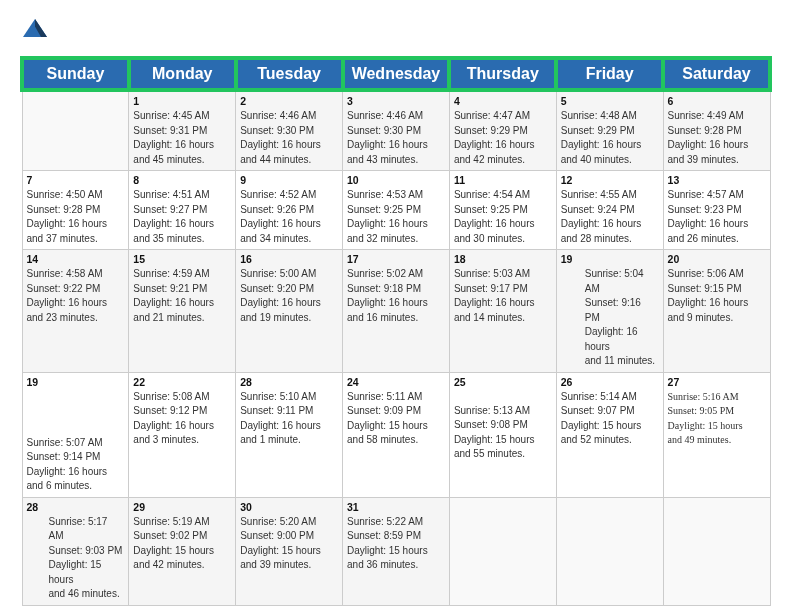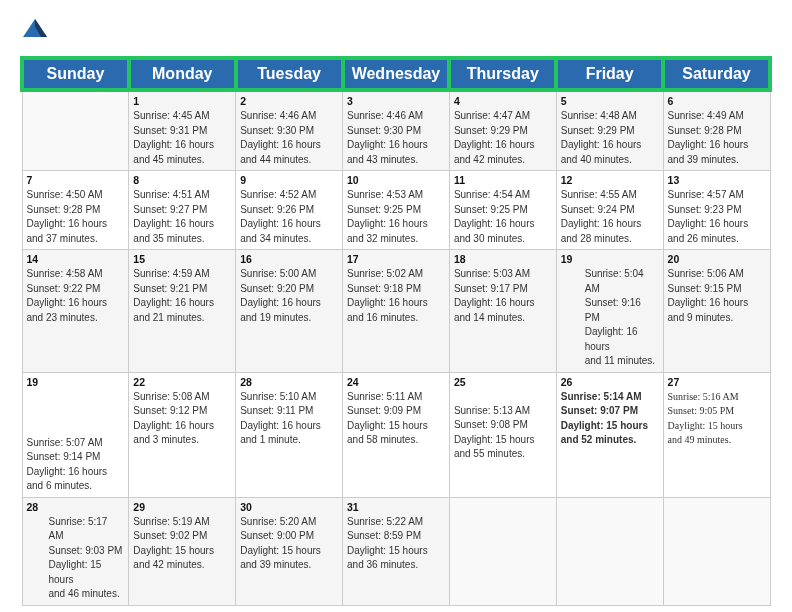--- a/index.html
+++ b/index.html
@@ -306,21 +306,21 @@
           </td>
           <td>
             <span class="day-num">25</span>
             <div class="day-info" style="white-space: pre-line; margin-top: 16px;">Sunrise: 5:13 AM
 Sunset: 9:08 PM
 Daylight: 15 hours
 and 55 minutes.</div>
           </td>
           <td>
             <span class="day-num">26</span>
-            <div class="day-info" style="white-space: pre-line; font-weight: bold;">Sunrise: 5:14 AM
+            <div class="day-info" style="white-space: pre-line;">Sunrise: 5:14 AM
 Sunset: 9:07 PM
 Daylight: 15 hours
 and 52 minutes.</div>
           </td>
           <td>
             <span class="day-num">27</span>
             <div class="day-info" style="white-space: pre-line; font-family: Liberation Serif, serif;">Sunrise: 5:16 AM
 Sunset: 9:05 PM
 Daylight: 15 hours
 and 49 minutes.</div>

